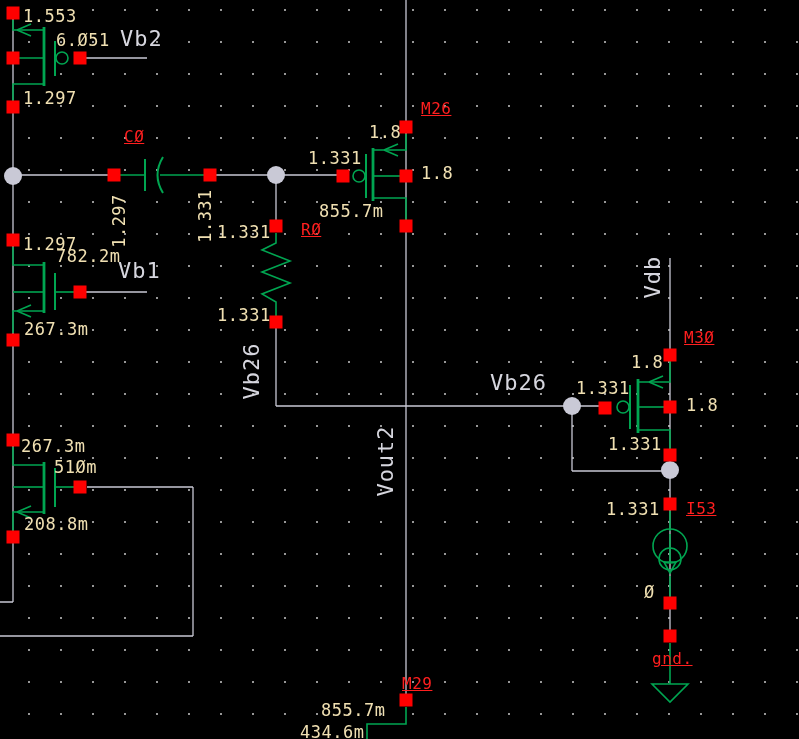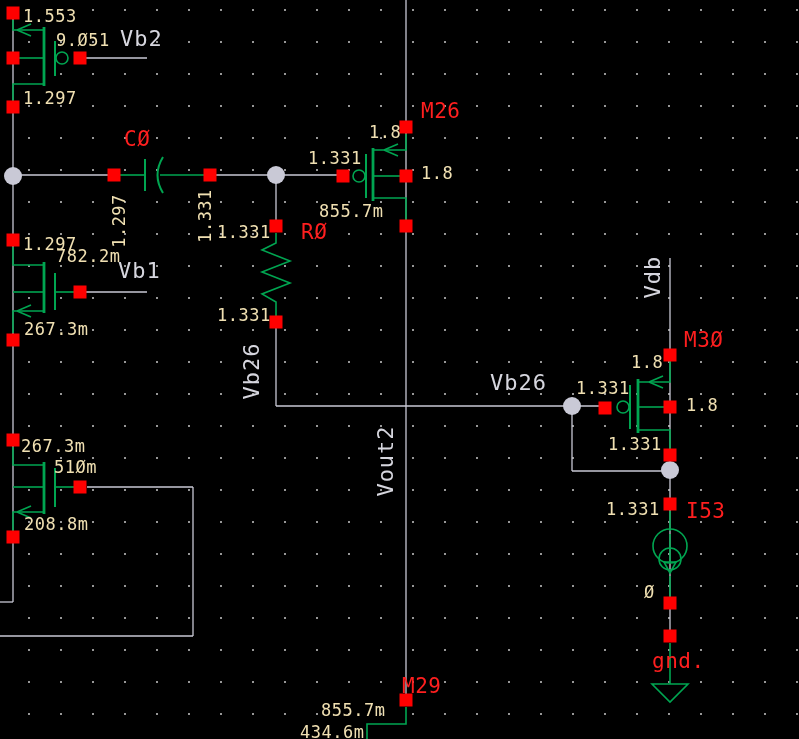--- a/index.html
+++ b/index.html
@@ -1,25 +1,25 @@
 <!DOCTYPE html>
 <html><head>
 <meta charset="utf-8">
 <style>
   html,body{margin:0;padding:0;background:#000;}
   #canvas{
     position:relative;width:799px;height:739px;background:#000;overflow:hidden;
     background-image:radial-gradient(circle, rgba(255,255,255,.60) .7px, transparent 1.2px);
-    background-size:32px 32px;background-position:13px 26px;
+    background-size:32px 32px;background-position:13px 26px;border-radius:22px;
   }
   #geom{position:absolute;left:0;top:0;}
   .lbl{position:absolute;font-family:"DejaVu Sans Mono",monospace;line-height:1;white-space:pre;font-weight:400;}
   .val{color:#f0e0b2;font-size:17px;letter-spacing:.5px;}
   .net{color:#d6d6de;font-size:22px;letter-spacing:1px;}
-  .inst{color:#ff1f1f;font-size:21px;letter-spacing:.5px;}
+  .inst{color:#ff1f1f;font-size:16px;letter-spacing:.5px;text-decoration:underline;}
   .vert{transform:translate(-50%,-50%) rotate(-90deg);}
 </style>
 </head>
 <body>
 
 <div id="canvas">
 
   <svg id="geom" width="799" height="739" viewBox="0 0 799 739">
 
     <g stroke="#c8c8d4" stroke-width="1.3" fill="none">
@@ -150,21 +150,21 @@
       <rect x="663.5" y="348.5" width="13" height="13"></rect>
       <rect x="663.5" y="400.5" width="13" height="13"></rect>
       <rect x="663.5" y="448.5" width="13" height="13"></rect>
       <rect x="663.5" y="497.5" width="13" height="13"></rect>
       <rect x="663.5" y="596.5" width="13" height="13"></rect>
       <rect x="663.5" y="629.5" width="13" height="13"></rect>
     </g>
   </svg>
 
   <span class="lbl val" style="left:23px;top:8px">1.553</span>
-  <span class="lbl val" style="left:56px;top:32px">9.Ø51</span>
+  <span class="lbl val" style="left:56px;top:32px">6.Ø51</span>
   <span class="lbl net" style="left:120px;top:28px">Vb2</span>
   <span class="lbl val" style="left:23px;top:90px">1.297</span>
 
   <span class="lbl inst" style="left:124px;top:129px">CØ</span>
   <span class="lbl val vert" style="left:119px;top:221px">1.297</span>
   <span class="lbl val vert" style="left:205px;top:216px">1.331</span>
 
   <span class="lbl val" style="left:217px;top:224px">1.331</span>
   <span class="lbl inst" style="left:301px;top:222px">RØ</span>
   <span class="lbl val" style="left:217px;top:307px">1.331</span>

